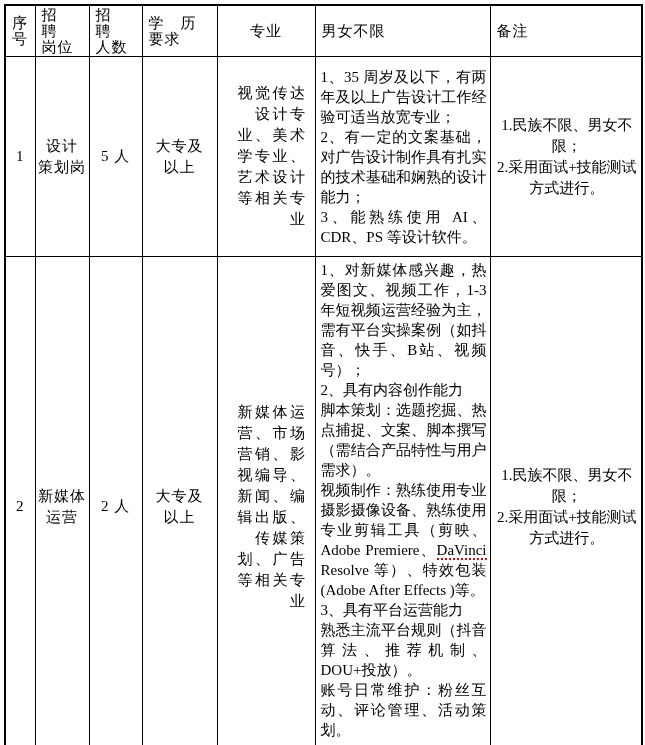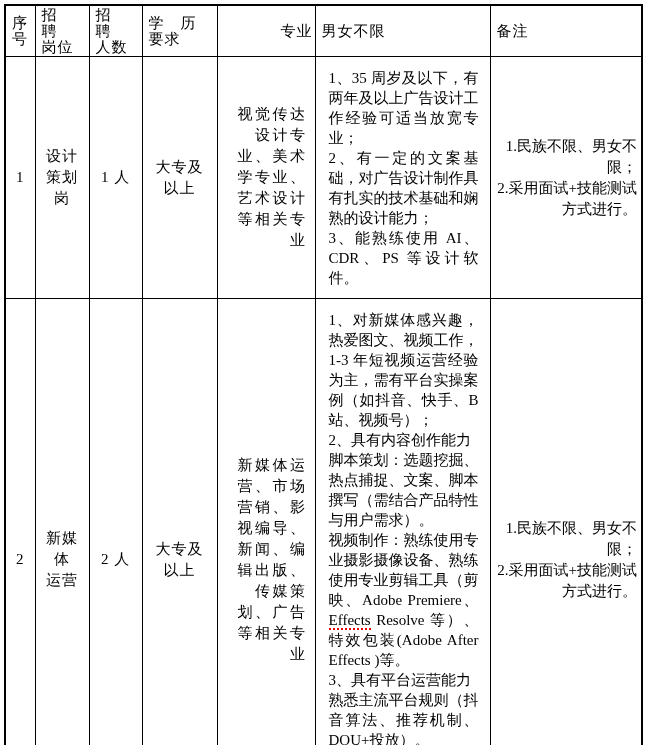--- a/index.html
+++ b/index.html
@@ -12,40 +12,40 @@
   }
   table.doc{
     border-collapse:collapse;
     table-layout:fixed;
     margin:4px 0 0 4px;
     border:2px solid #000;
     width:637px;
   }
   td{
     border:1px solid #000;
-    padding:8px;
+    padding:0;
     vertical-align:middle;
     font-size:15px;
     overflow:hidden;
     word-break:normal;
     line-break:strict;
   }
   tr.r-header{height:36px;}
   tr.r-1{height:200px;}
   tr.r-2{height:501px;}
 
   
   .hdr{
     white-space:pre-line;
     line-height:16px;
     padding:1px 3px 1px 6px;
     text-align:left;
     letter-spacing:1px;
   }
-  .hdr.center{text-align:right;padding:1px 2px;}
+  .hdr.center{text-align:center;padding:1px 2px;}
 
   
   .c-center{
     text-align:center;
     white-space:pre-line;
     line-height:21px;
     letter-spacing:1px;
   }
   .c-major{
     text-align:right;
@@ -56,21 +56,21 @@
   .c-req{vertical-align:middle;}
   .c-req.top{vertical-align:top;}
   .req{
     white-space:pre-line;
     text-align:justify;
     line-height:20px;
     padding:3px 3px 2px 5px;
   }
   .c-notes{
     white-space:pre-line;
-    text-align:right;
+    text-align:center;
     line-height:21px;
     padding:0 4px 0 6px;
     margin-left:48px;
   }
   .spell{
     border-bottom:2px dotted var(--spell-color,#e60000);
   }
 </style>
 </head>
 <body>
@@ -98,21 +98,21 @@
       <td class="hdr center">专业</td>
       <td class="hdr">男女不限</td>
       <td class="hdr">备注</td>
     </tr>
   </thead>
   <tbody>
     <tr class="r-1">
       <td class="c-center">1</td>
       <td class="c-center">设计
 策划岗</td>
-      <td class="c-center">1 人</td>
+      <td class="c-center">5 人</td>
       <td class="c-center">大专及
 以上</td>
       <td class="c-major">视觉传达设计专业、美术学专业、艺术设计等相关专业</td>
       <td class="c-req">
         <div class="req">1、35 周岁及以下，有两年及以上广告设计工作经验可适当放宽专业；
 2、有一定的文案基础，对广告设计制作具有扎实的技术基础和娴熟的设计能力；
 3、能熟练使用 AI、CDR、PS 等设计软件。</div>
       </td>
       <td class="c-notes">1.民族不限、男女不限；
 2.采用面试+技能测试方式进行。</td>
@@ -122,21 +122,21 @@
       <td class="c-center">新媒体
 运营</td>
       <td class="c-center">2 人</td>
       <td class="c-center">大专及
 以上</td>
       <td class="c-major">新媒体运营、市场营销、影视编导、新闻、编辑出版、传媒策划、广告等相关专业</td>
       <td class="c-req top">
         <div class="req">1、对新媒体感兴趣，热爱图文、视频工作，1-3 年短视频运营经验为主，需有平台实操案例（如抖音、快手、B站、视频号）；
 2、具有内容创作能力
 脚本策划：选题挖掘、热点捕捉、文案、脚本撰写（需结合产品特性与用户需求）。
-视频制作：熟练使用专业摄影摄像设备、熟练使用专业剪辑工具（剪映、Adobe Premiere、<span class="spell">Effects</span> Resolve 等）、特效包装(Adobe After Effects )等。
+视频制作：熟练使用专业摄影摄像设备、熟练使用专业剪辑工具（剪映、Adobe Premiere、<span class="spell">DaVinci</span> Resolve 等）、特效包装(Adobe After Effects )等。
 3、具有平台运营能力
 熟悉主流平台规则（抖音算法、推荐机制、DOU+投放）。
 账号日常维护：粉丝互动、评论管理、活动策划。</div>
       </td>
       <td class="c-notes">1.民族不限、男女不限；
 2.采用面试+技能测试方式进行。</td>
     </tr>
   </tbody>
 </table>
 

